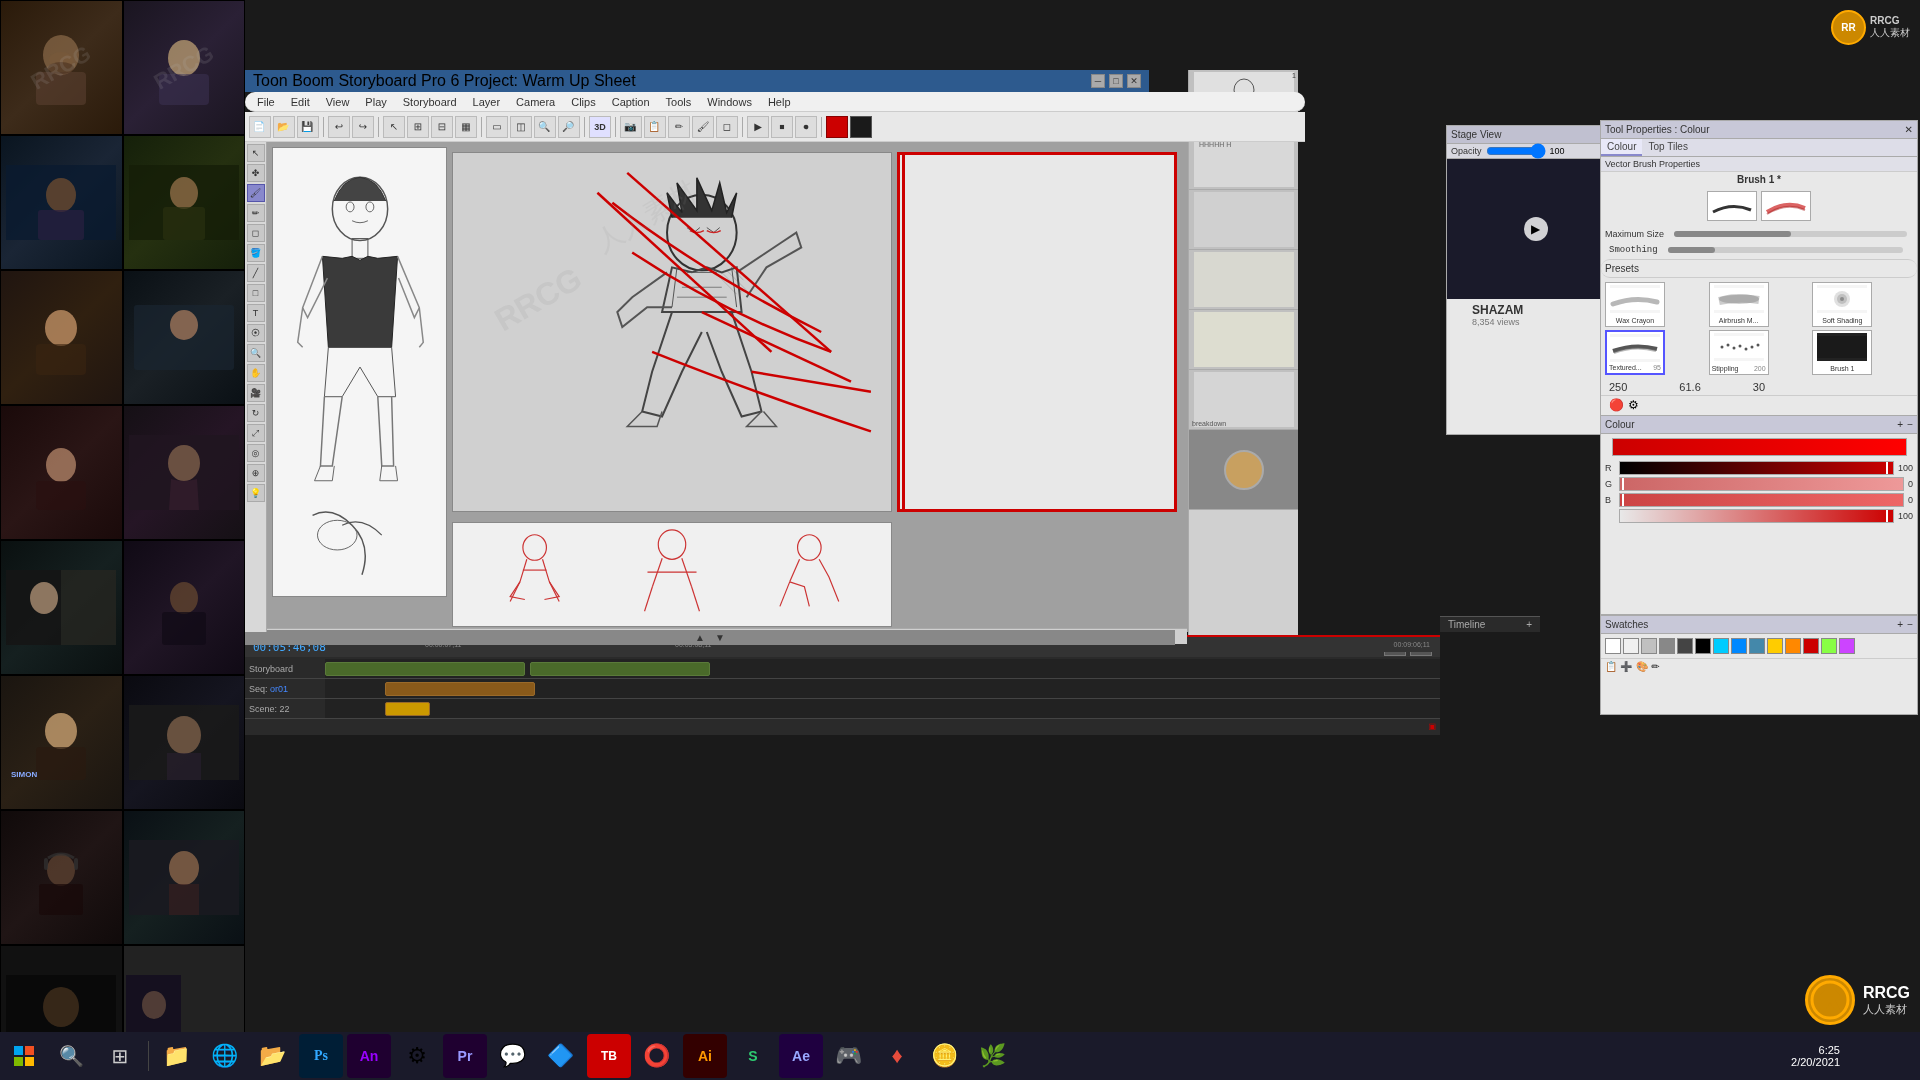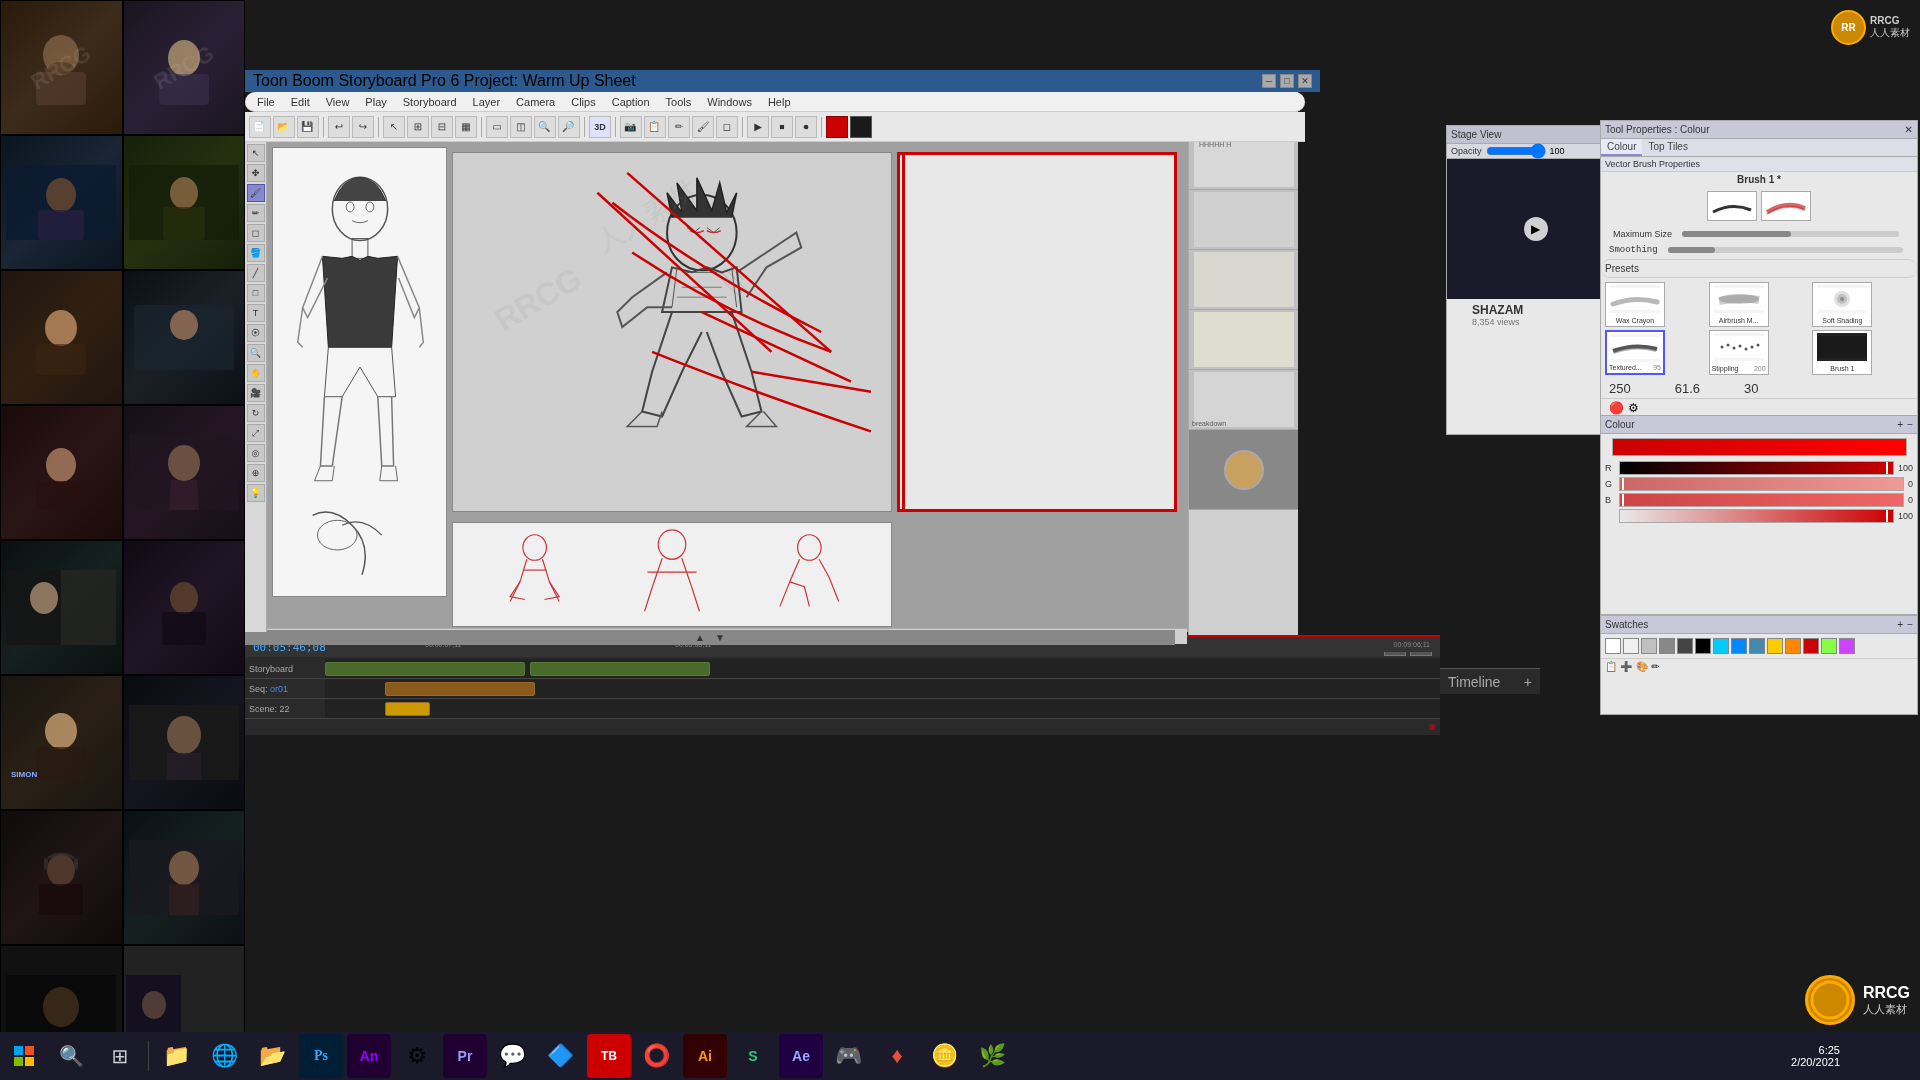--- a/index.html
+++ b/index.html
@@ -59,21 +59,21 @@
       font-weight: bold;
       color: rgba(180,180,180,0.15);
       white-space: nowrap;
       pointer-events: none;
     }
 
     
     #title-bar {
       position: absolute;
       left: 245px; top: 70px;
-      width: 1075px;
+      width: 904px;
       height: 22px;
       background: #2d5a8e;
       display: flex;
       align-items: center;
       justify-content: space-between;
       padding: 0 8px;
       z-index: 10;
     }
     #title-bar-controls {
       display: flex;
@@ -1152,21 +1152,21 @@
     <div class="brush-preview">
       <svg width="48" height="28" viewBox="0 0 48 28">
         <rect width="48" height="28" fill="white"></rect>
 
         <path d="M5,20 Q24,8 43,16" stroke="#cc2222" stroke-width="4" fill="none" opacity="0.7"></path>
         <path d="M5,22 Q24,10 43,18" stroke="#aa2222" stroke-width="2" fill="none" opacity="0.5"></path>
       </svg>
     </div>
   </div>
 
-  <div class="brush-slider-row" style="padding:2px 12px;">
+  <div class="brush-slider-row" style="padding:2px 4px;">
     <span>Maximum Size</span>
     <div class="mini-slider" style="flex:1; margin:0 6px;">
       <div class="mini-slider-fill" style="width:50%;"></div>
     </div>
   </div>
 
   <div class="brush-slider-row" style="padding:2px 8px;font-family:Liberation Mono, monospace;">
     <span>Smoothing</span>
     <div class="mini-slider" style="flex:1; margin:0 6px;">
       <div class="mini-slider-fill" style="width:20%;"></div>
@@ -1250,21 +1250,21 @@
       <div class="preset-thumb" style="background:#222;">
         <svg width="50" height="22" viewBox="0 0 50 22">
           <rect width="50" height="22" fill="#1a1a1a"></rect>
 
         </svg>
       </div>
       <span class="preset-name">Brush 1</span>
     </div>
   </div>
 
-  <div style="display:flex; gap:4px; padding:2px 8px; font-size:13px; color:#333;">
+  <div style="display:flex; gap:12px; padding:2px 8px; font-size:11px; color:#333;">
     <span>250</span>
     <span style="margin-left:40px;">61.6</span>
     <span style="margin-left:40px;">30</span>
   </div>
 
   <div style="display:flex; gap:4px; padding:2px 8px; border-top:1px solid #ccc; align-items:center;">
     <span style="font-size:12px; color:#cc2222; cursor:pointer;">🔴</span>
     <span style="font-size:12px; cursor:pointer;">⚙</span>
   </div>
 </div>
@@ -1408,21 +1408,21 @@
 
   <div style="position:absolute;top:0;left:180px;right:0;height:15px;background:#333;display:flex;align-items:center;">
     <span style="font-size:7px;color:#888;position:absolute;left:0;">00:00:07;11</span>
     <span style="font-size:7px;color:#888;position:absolute;left:250px;">00:05:08;11</span>
     <span style="font-size:7px;color:#888;position:absolute;right:10px;">00:09:06;11</span>
   </div>
 
   <div style="position:absolute;right:4px;bottom:4px;font-size:8px;color:#cc0000;">▣</div>
 </div>
 
-<div style="position:absolute;left:1440px;top:668px;width:100px;height:26px;display:flex;align-items:center;padding:0 8px;font-size:14px;color:#aaa;background:#2a2a2a;border-top:1px solid #555;">
+<div style="position:absolute;left:1440px;top:616px;width:100px;height:16px;display:flex;align-items:center;padding:0 8px;font-size:10px;color:#aaa;background:#2a2a2a;border-top:1px solid #555;">
   <span>Timeline</span>
   <span style="margin-left:auto;cursor:pointer;">+</span>
 </div>
 
 <div id="taskbar">
 
   <div class="taskbar-btn">
     <svg width="24" height="24" viewBox="0 0 24 24">
       <rect x="2" y="2" width="9" height="9" fill="#00a4ef"></rect>
       <rect x="13" y="2" width="9" height="9" fill="#f25022"></rect>

